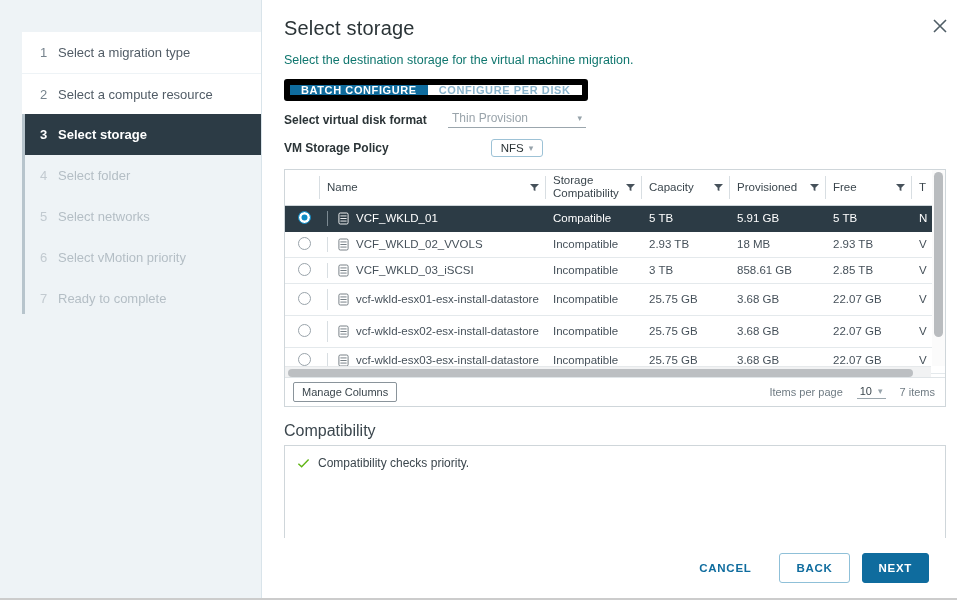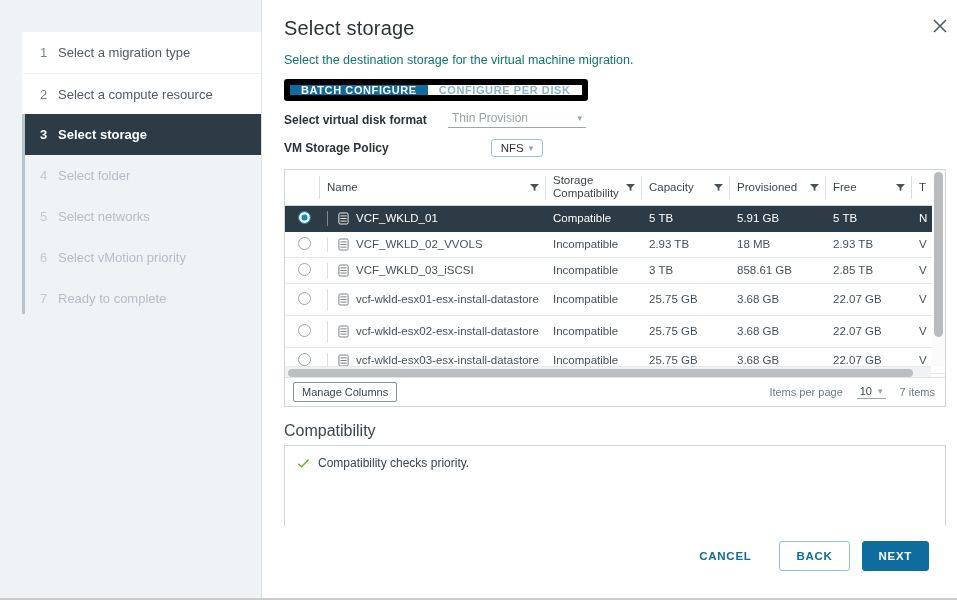--- a/index.html
+++ b/index.html
@@ -347,21 +347,21 @@
     color: #3b464d;
     display: flex;
     align-items: flex-start;
     gap: 8px;
   }
   .check-ico { flex: 0 0 13px; margin-top: 1px; }
 
   
   .footer {
     position: absolute;
-    left: 262px; right: 0; bottom: 12px;
+    left: 262px; right: 0; bottom: 0;
     height: 60px;
     display: flex;
     align-items: center;
     justify-content: flex-end;
     gap: 12px;
     padding-right: 28px;
     background: #ffffff;
   }
   .btn {
     font-size: 11.5px;

